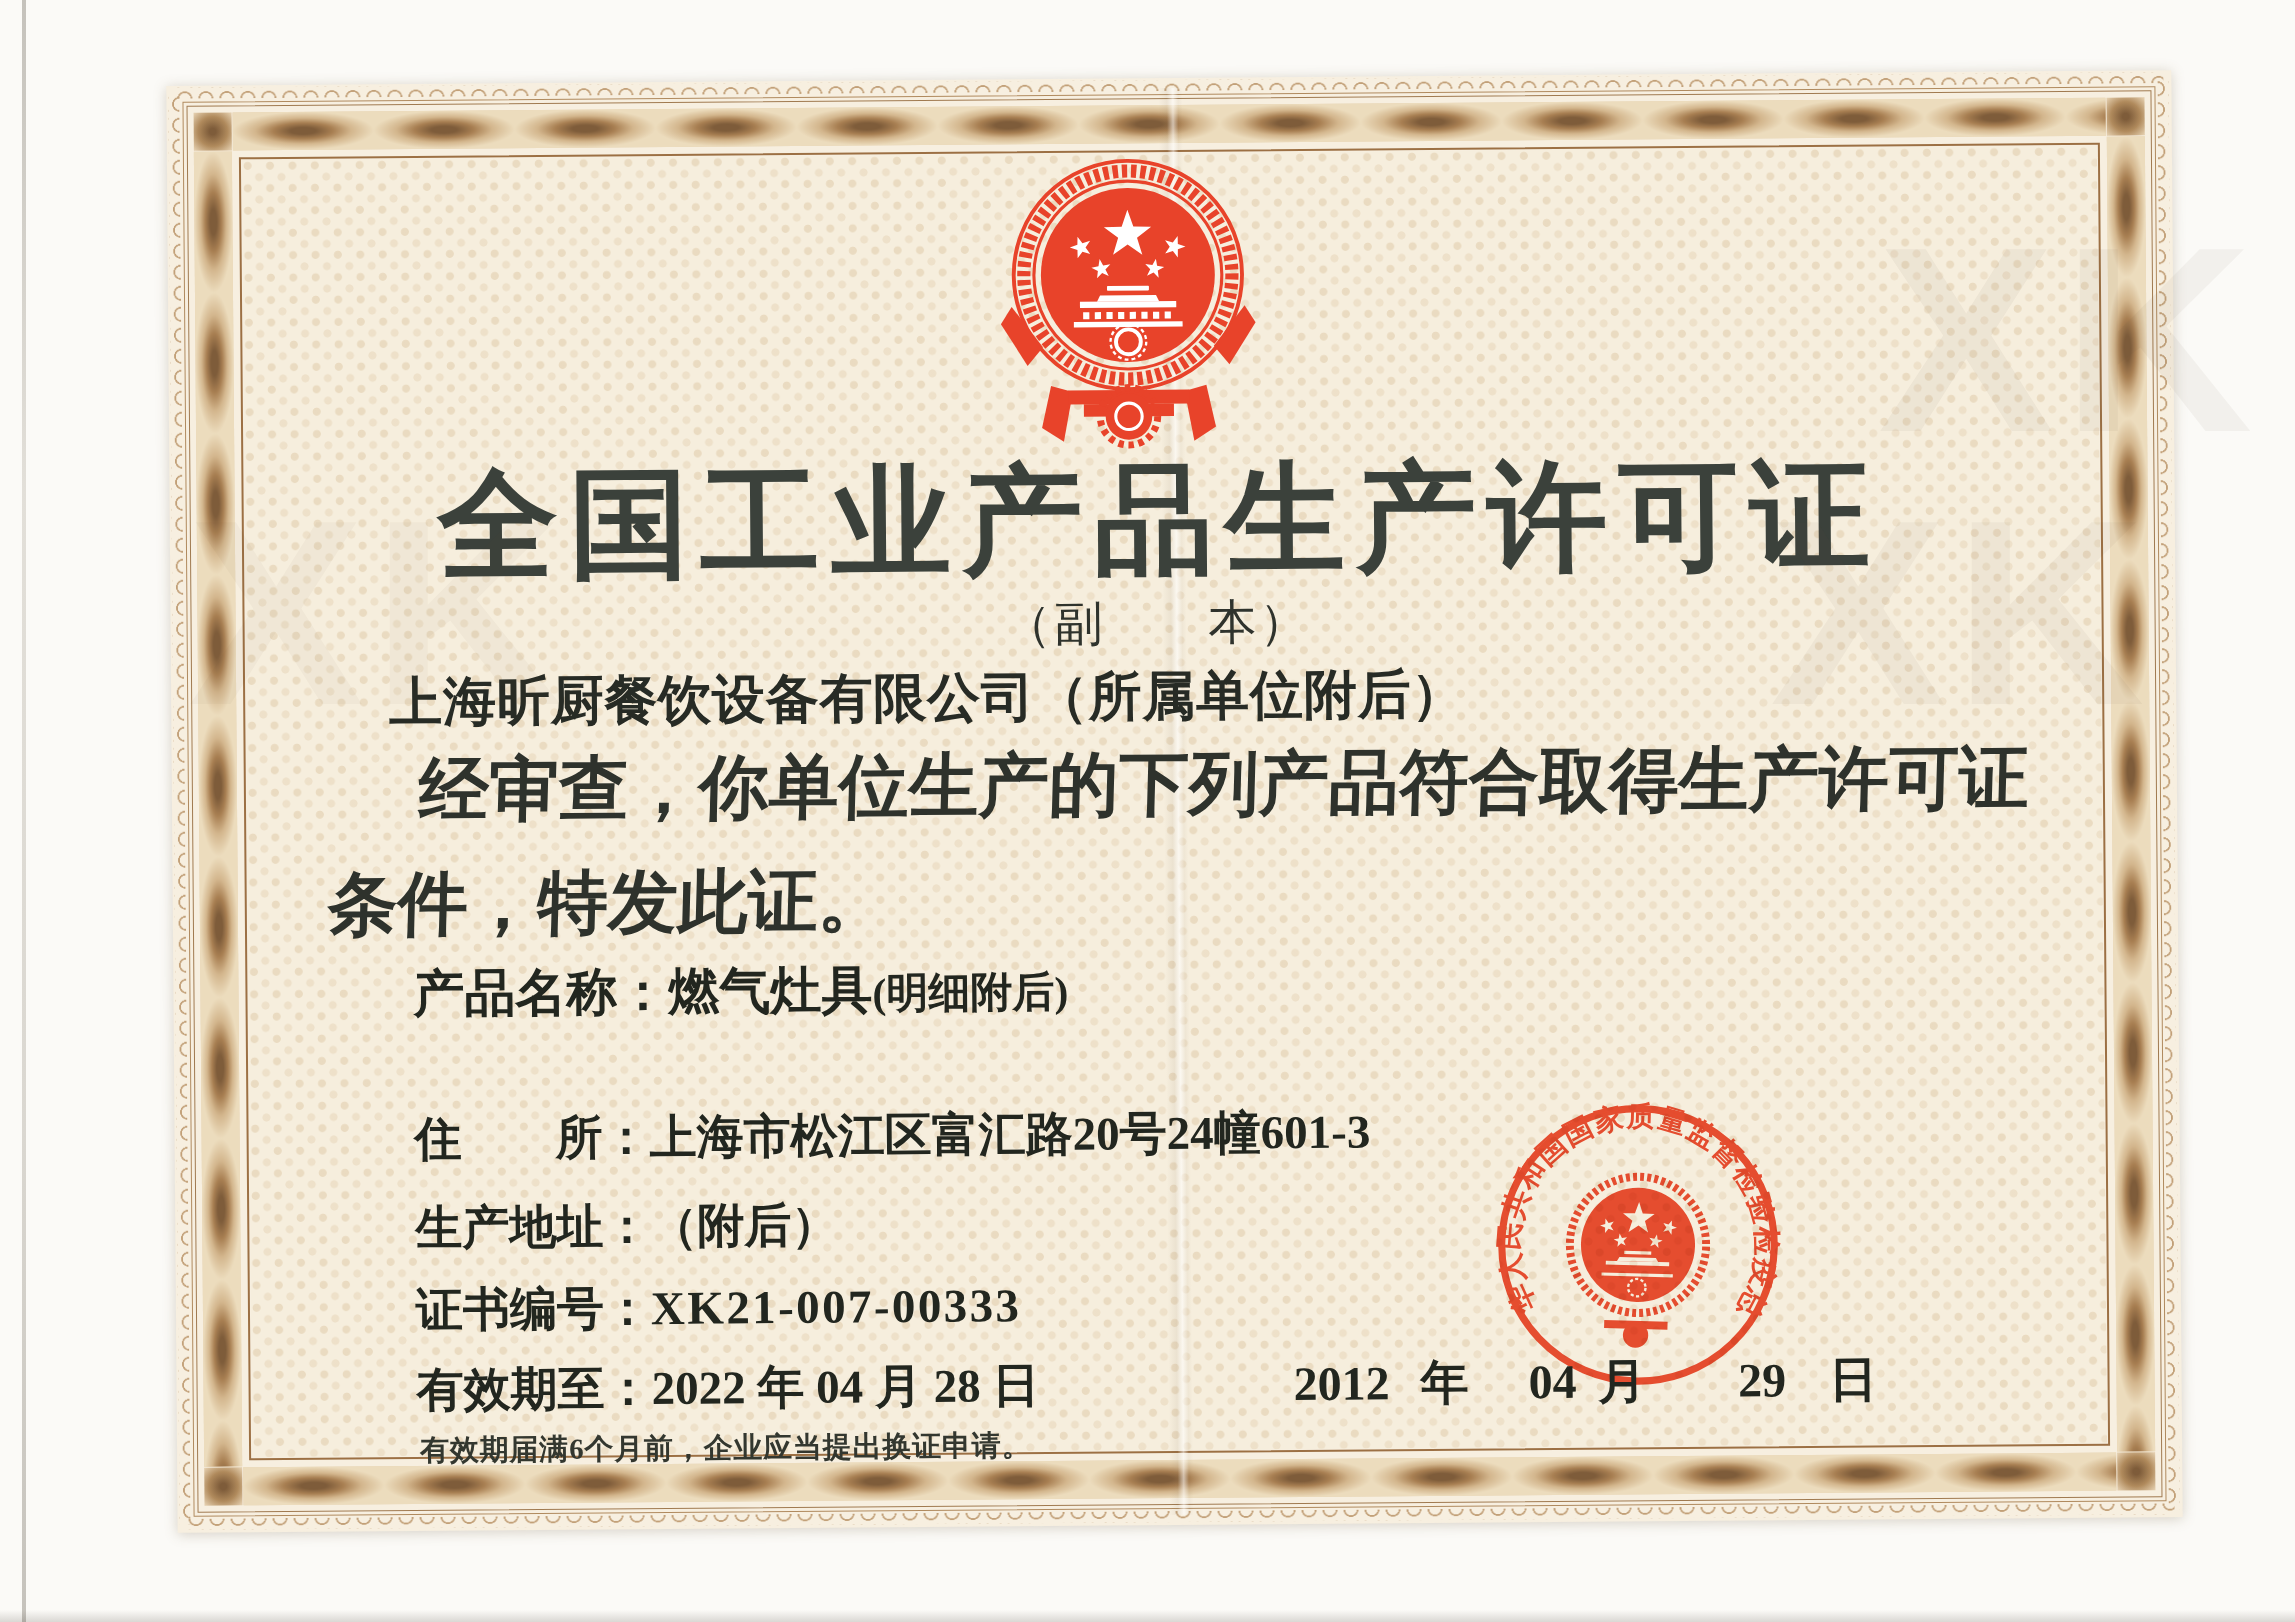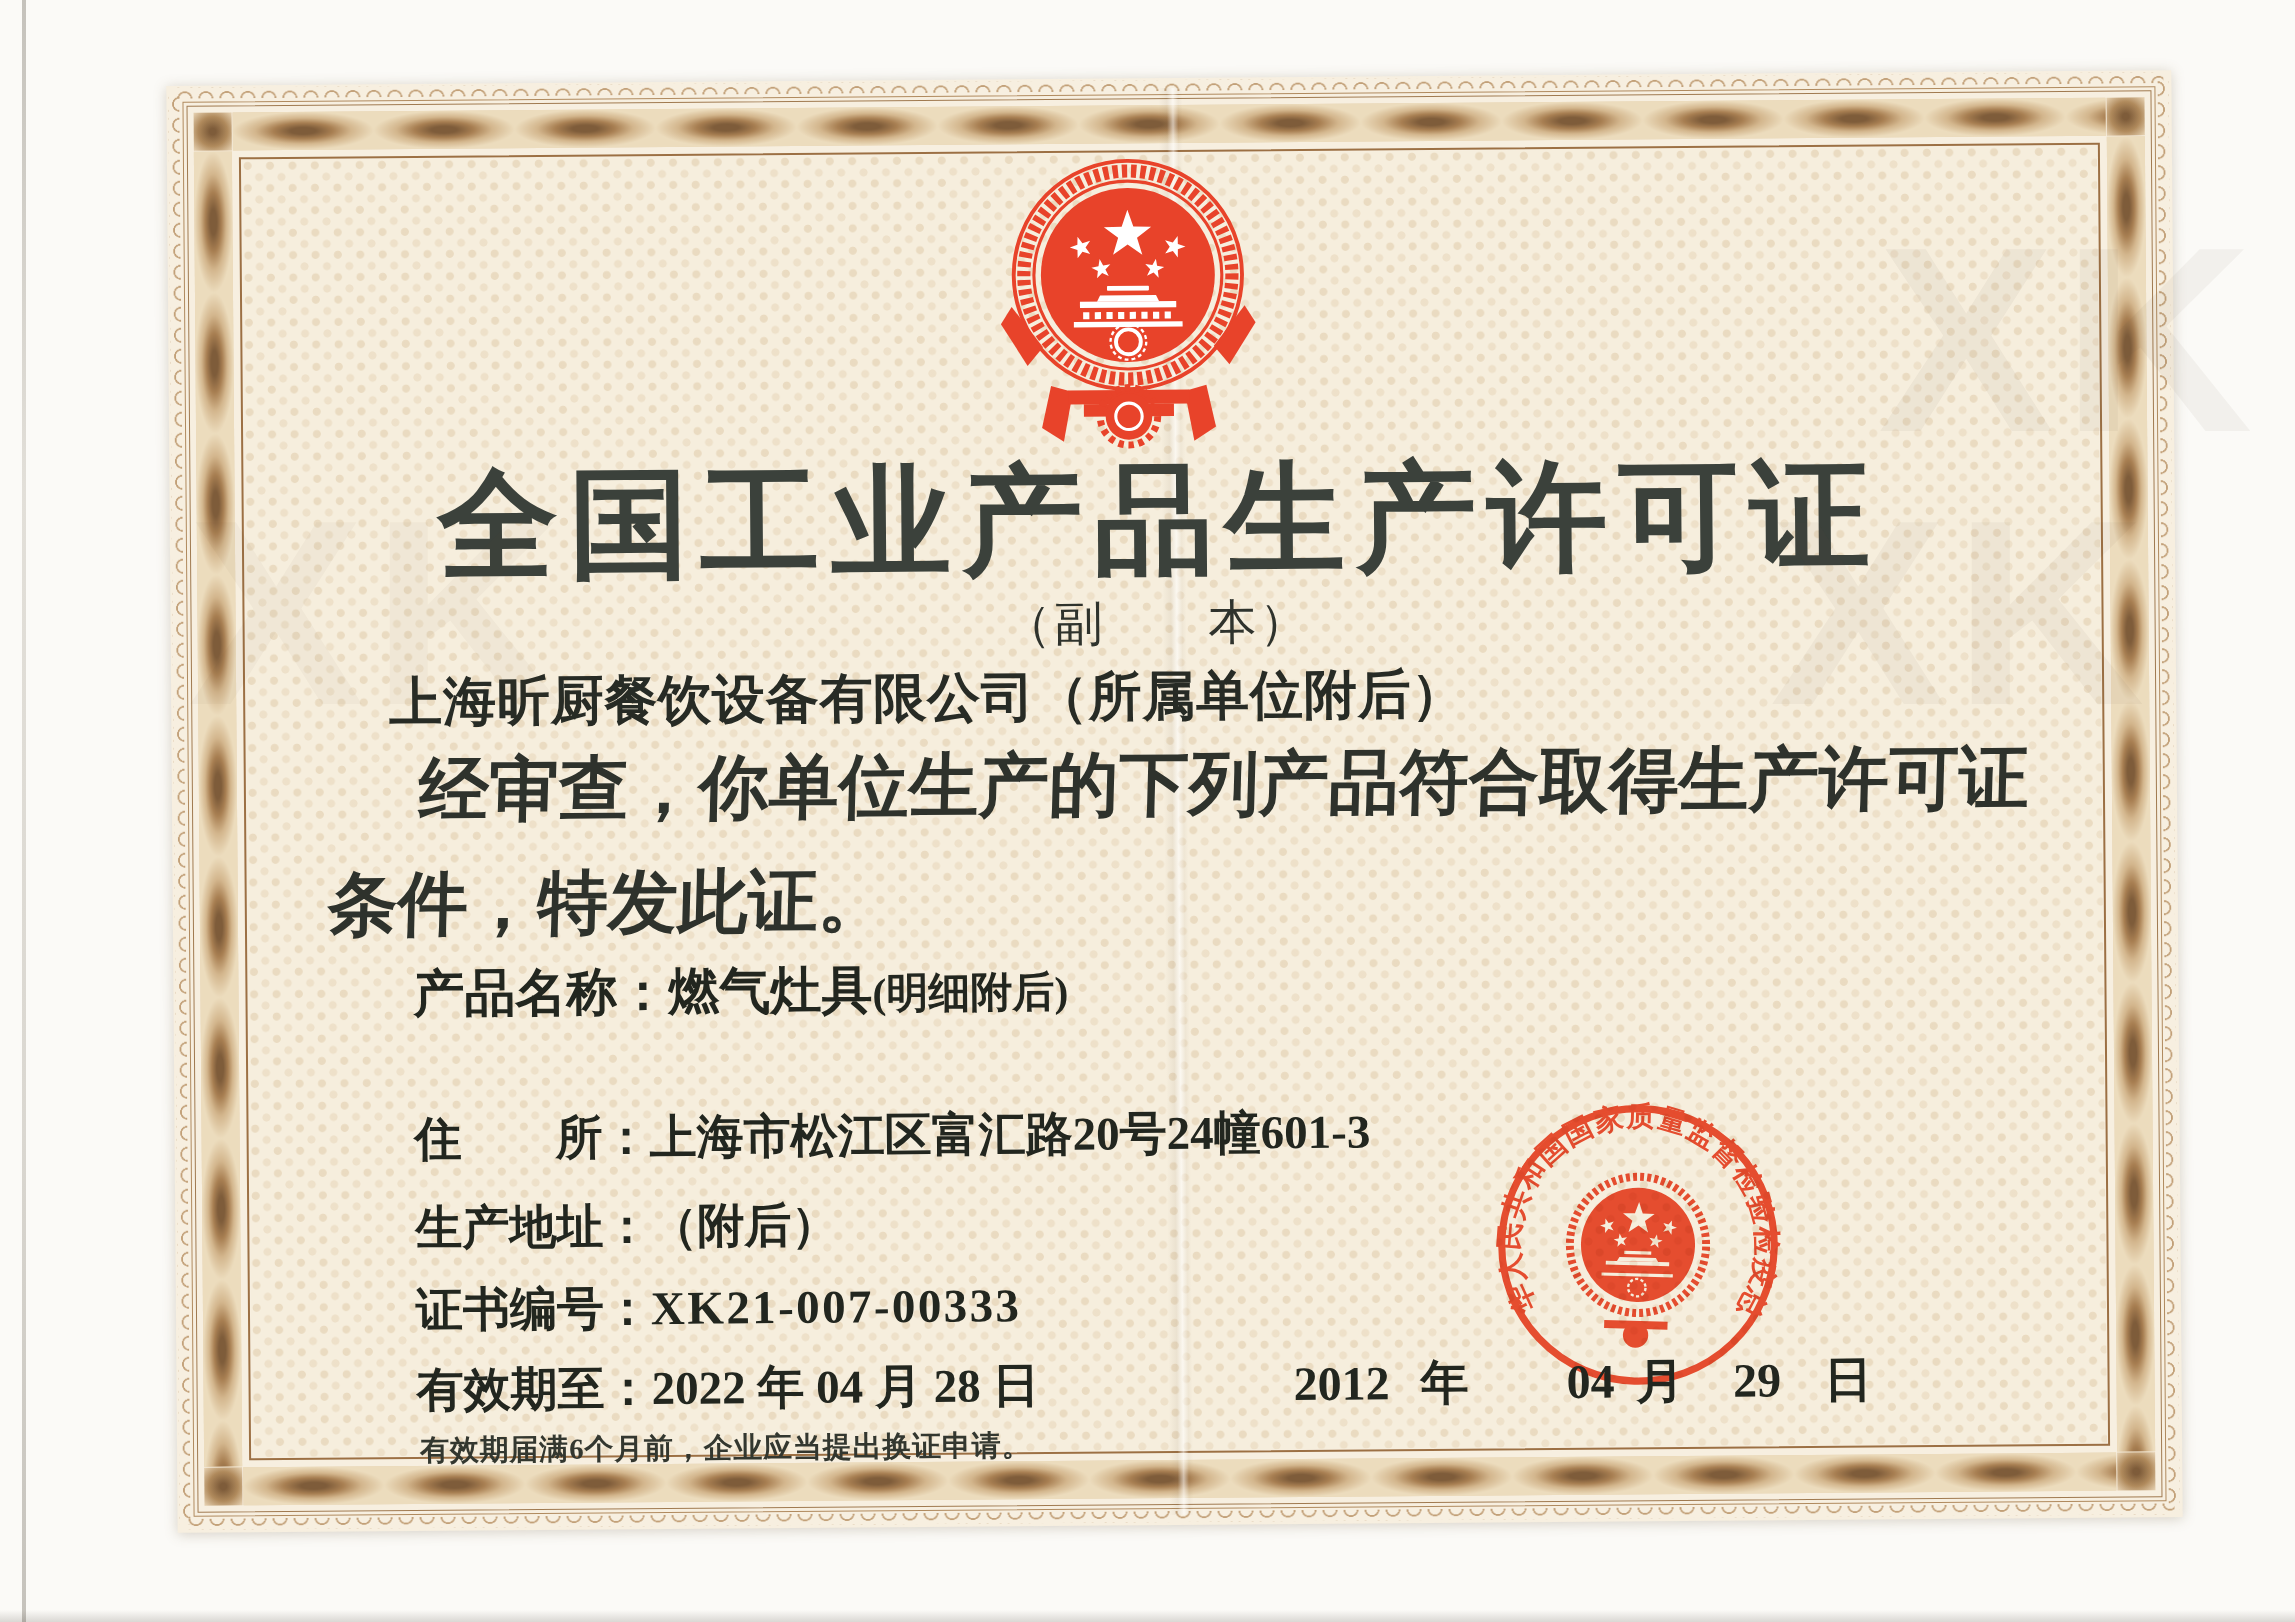--- a/index.html
+++ b/index.html
@@ -76,22 +76,22 @@
   .row { position:absolute; font-weight:bold; color:#22261f; white-space:nowrap; }
   .row-product { left:240px; top:876px; font-size:51px; }
   .row-product .note { font-size:42px; }
   .row-address { left:240px; top:1024px; font-size:47px; }
   .row-prodaddr { left:240px; top:1113px; font-size:47px; }
   .row-certno { left:240px; top:1195px; font-size:47px; }
   .row-certno .val { letter-spacing:2.4px; }
   .row-valid { left:240px; top:1275px; font-size:47px; }
   .issue { position:absolute; left:1117px; top:1275px; font-size:48px; font-weight:bold;
     color:#22261f; white-space:nowrap; z-index:4; }
-  .issue .g1 { margin-left:31px; } .issue .g2 { margin-left:98px; }
-  .issue .g3 { margin-left:21.6px; } .issue .g4 { margin-left:49px; }
+  .issue .g1 { margin-left:31px; } .issue .g2 { margin-left:60px; }
+  .issue .g3 { margin-left:21.6px; } .issue .g4 { margin-left:92px; }
   .issue .g5 { margin-left:43px; }
   .footnote { position:absolute; left:243px; top:1347px; font-size:29px; font-weight:bold;
     color:#33372f; letter-spacing:0.8px; }
 
   .emblem { position:absolute; left:828px; top:80px; width:264px; height:311px; }
   .seal { position:absolute; left:1312px; top:1020px; width:301px; height:301px;
     mix-blend-mode:multiply; opacity:.96; z-index:3; }
 </style>
 </head>
 <body>

